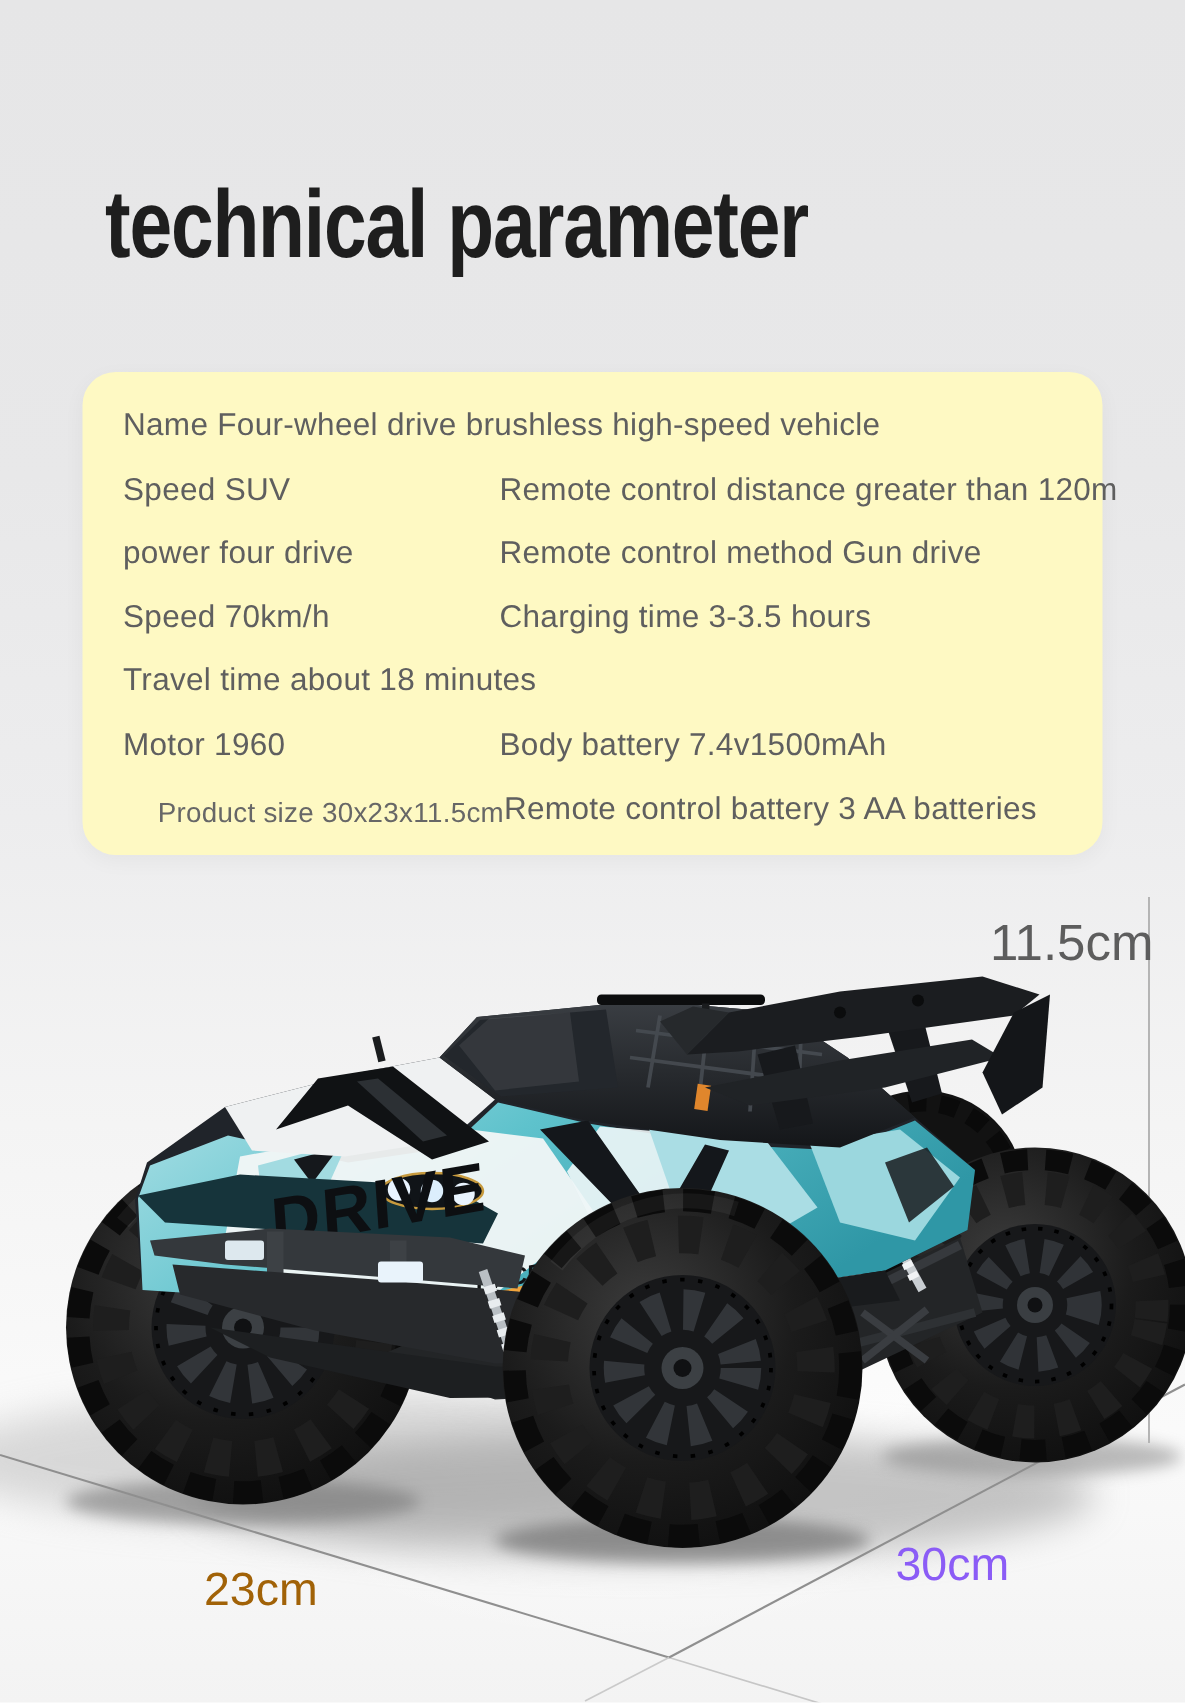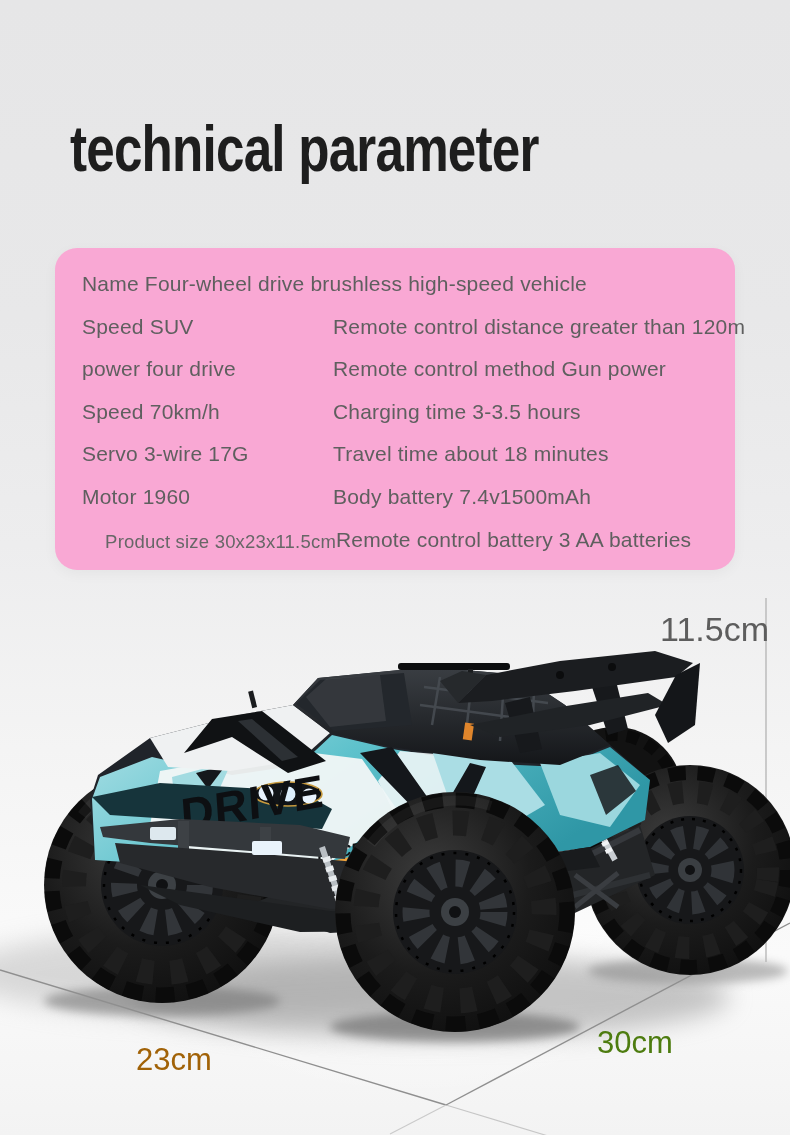--- a/index.html
+++ b/index.html
@@ -14,61 +14,60 @@
     pointer-events:none;
   }
   .page-title{
     position:absolute;left:70px;top:112px;margin:0;
     font-size:64px;font-weight:bold;color:#1e1e1e;
     letter-spacing:-1px;white-space:nowrap;
     transform:scaleX(.8);transform-origin:0 0;
   }
   .spec-card{
     position:absolute;left:55px;top:248px;width:680px;height:322px;
-    background:#f9a8d4;border-radius:22px;
+    background:#fef9c3;border-radius:22px;
     box-shadow:0 4px 14px rgba(0,0,0,.045);
   }
   .spec-rows{position:absolute;left:27px;top:24px;right:10px;}
   .spec-row{display:flex;align-items:flex-start;height:42.6px;}
   .spec-cell{font-size:21px;color:#5f5f5f;letter-spacing:.2px;white-space:nowrap;}
   .spec-left{width:251px;flex:none;}
   .spec-left.full{width:auto;}
   .spec-left.small{font-size:18.5px;color:#676767;padding-top:3px;padding-left:3px;text-align:right;}
   .dim-label{position:absolute;color:#5d5d5d;white-space:nowrap;}
   #dim-height{left:660px;top:610px;font-size:34px;}
   #dim-width{left:136px;top:1042px;font-size:31px;color:#a16207;}
-  #dim-length{left:597px;top:1025px;font-size:31px;color:#4d7c0f;}
+  #dim-length{left:597px;top:1025px;font-size:31px;color:#8b5cf6;}
   .photo-svg{position:absolute;left:0;top:575px;width:790px;height:560px;}
 </style>
 </head>
 <body>
 
 <div class="floor-glow"></div>
 
 <h1 class="page-title">technical parameter</h1>
 
 <div class="spec-card">
   <div class="spec-rows">
       <div class="spec-row">
         <span class="spec-cell spec-left full">Name Four-wheel drive brushless high-speed vehicle</span>
       </div>
       <div class="spec-row">
         <span class="spec-cell spec-left">Speed SUV</span>
         <span class="spec-cell spec-right">Remote control distance greater than 120m</span>
       </div>
       <div class="spec-row">
         <span class="spec-cell spec-left">power four drive</span>
-        <span class="spec-cell spec-right">Remote control method Gun power</span>
+        <span class="spec-cell spec-right">Remote control method Gun drive</span>
       </div>
       <div class="spec-row">
         <span class="spec-cell spec-left">Speed 70km/h</span>
         <span class="spec-cell spec-right">Charging time 3-3.5 hours</span>
       </div>
       <div class="spec-row">
-        <span class="spec-cell spec-left">Servo 3-wire 17G</span>
         <span class="spec-cell spec-right">Travel time about 18 minutes</span>
       </div>
       <div class="spec-row">
         <span class="spec-cell spec-left">Motor 1960</span>
         <span class="spec-cell spec-right">Body battery 7.4v1500mAh</span>
       </div>
       <div class="spec-row">
         <span class="spec-cell spec-left small">Product size 30x23x11.5cm</span>
         <span class="spec-cell spec-right">Remote control battery 3 AA batteries</span>
       </div>

